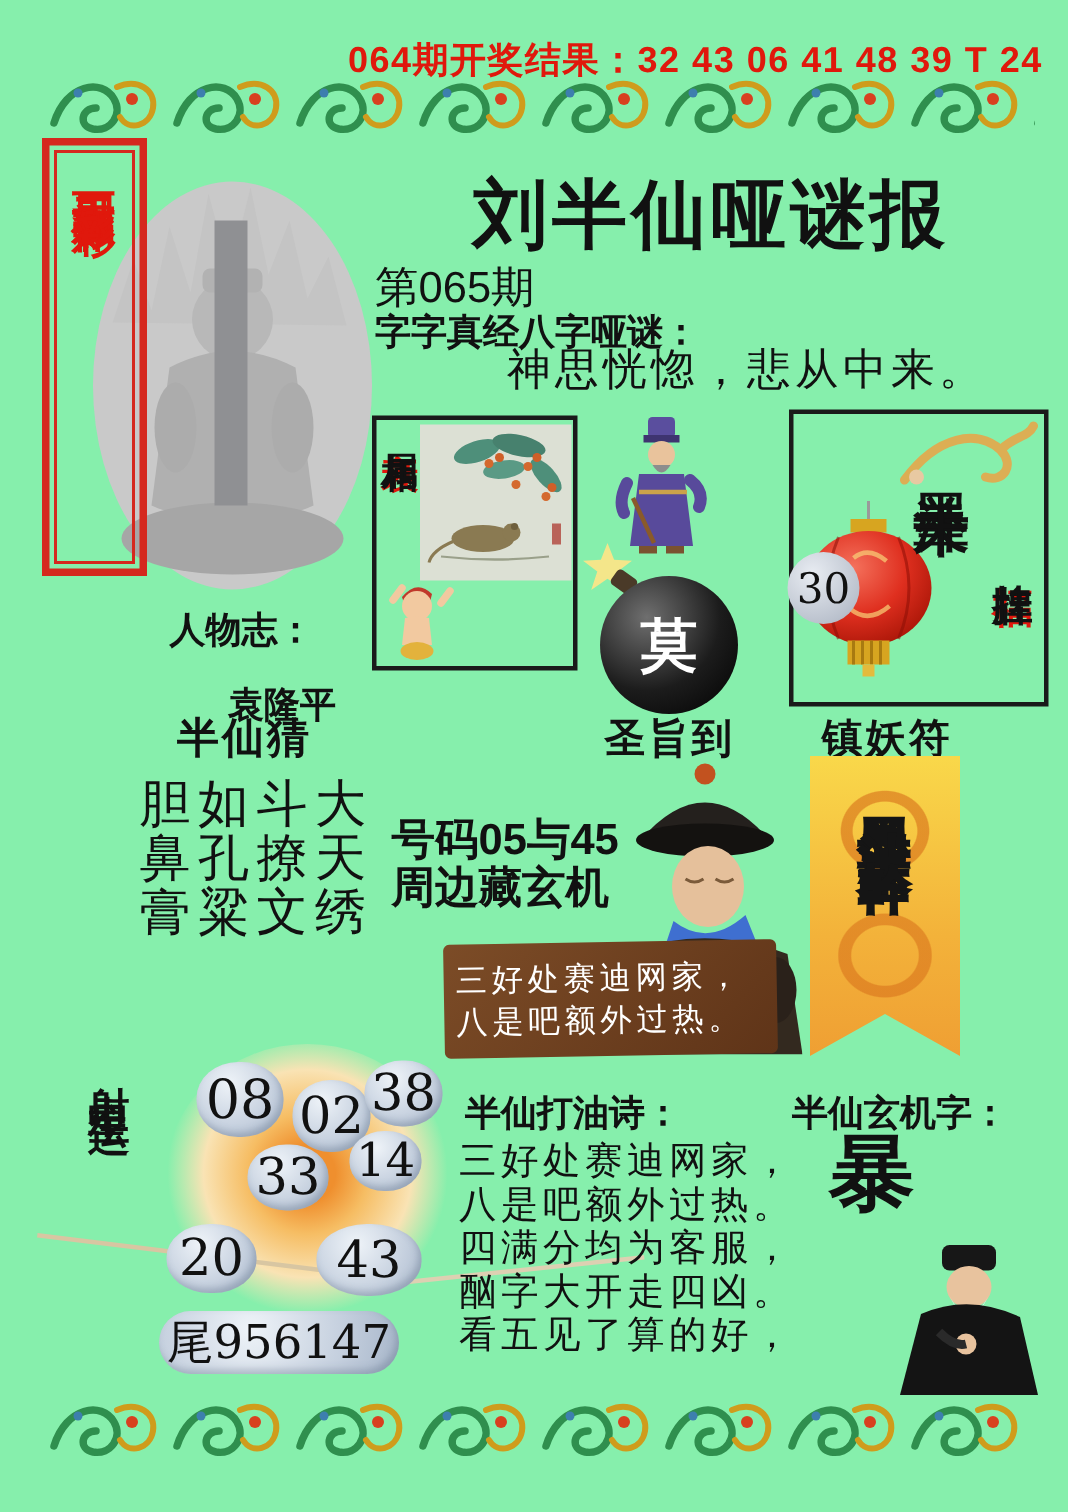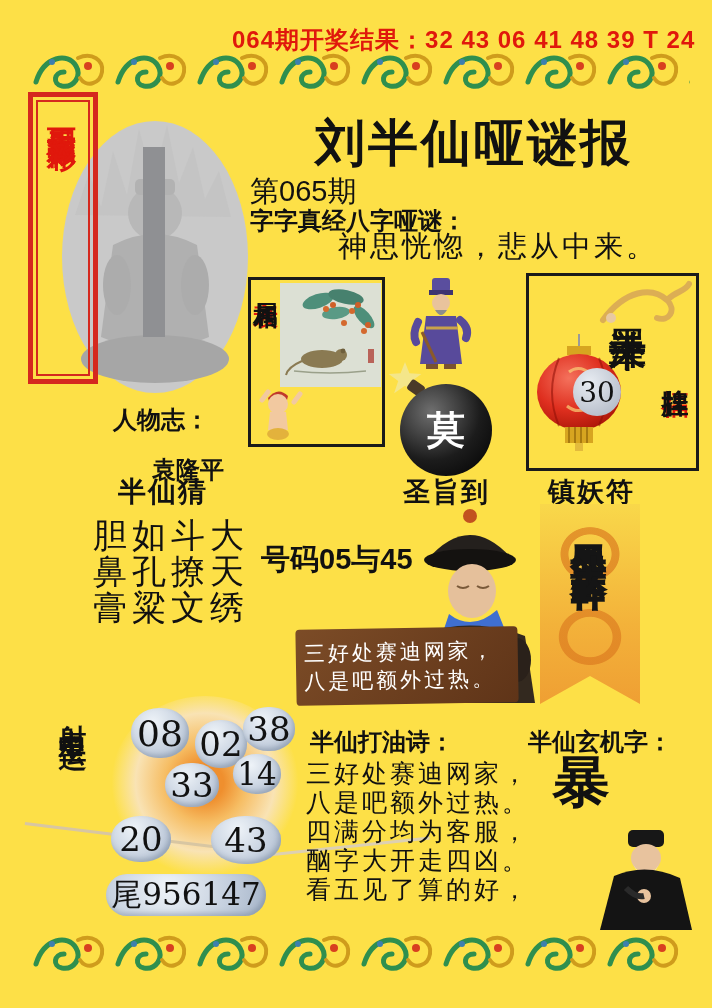--- a/index.html
+++ b/index.html
@@ -1,16 +1,16 @@
 <!DOCTYPE html>
 <html><head>
 <meta charset="utf-8">
 <style>
   html,body{margin:0;padding:0;background:#9a9a9a;}
-  #page{position:relative;width:712px;height:1008px;margin:0 auto;background:#fde047;
+  #page{position:relative;width:712px;height:1008px;margin:0 auto;background:#86efac;
         overflow:hidden;font-family:"Liberation Sans",sans-serif;color:#111;}
   .abs{position:absolute;}
   .serif{font-family:"DejaVu Serif",serif;}
   .vtext{writing-mode:vertical-rl;text-orientation:upright;}
   .bold{font-weight:700;}
   .heavy{font-weight:900;}
   .red{color:#e0180c;}
   .bubble{position:absolute;border-radius:48%;
           background:radial-gradient(circle at 38% 28%, #eef3f8, #c3cedd 62%, #a6b5c9);
           box-shadow:inset -2px -3px 5px rgba(90,105,130,.35);
@@ -151,39 +151,40 @@
         <path d="M26 24 Q12 58 26 92 M66 24 Q80 58 66 92" fill="none" stroke="rgba(140,15,5,.55)" stroke-width="2"></path>
         <path d="M36 38 Q46 30 58 40 M34 72 Q46 82 60 70" fill="none" stroke="rgba(250,210,120,.7)" stroke-width="3"></path>
         <rect x="32" y="93" width="28" height="16" fill="#d7a520"></rect>
         <path d="M36 93 V109 M42 93 V109 M48 93 V109 M54 93 V109" stroke="#a87a10" stroke-width="2"></path>
         <rect x="42" y="109" width="8" height="8" fill="#e3bb3c"></rect>
       </svg>
     </div>
 
     <div class="abs serif" style="left:-4px;top:92px;width:48px;height:48px;border-radius:50%;
                 background:radial-gradient(circle at 35% 30%, #e8ecf2, #b9c0cc 75%, #9aa2b0);
-                display:flex;align-items:center;justify-content:center;margin-left:48px;">
+                display:flex;align-items:center;justify-content:center;">
       <span style="font-size:28px;color:#111;">30</span>
     </div>
     <div class="vtext bold serif abs" style="left:80px;top:22px;font-size:37px;line-height:1;letter-spacing:3px;">墨汁未干</div>
     <div class="vtext heavy abs" style="left:132px;top:92px;font-size:27px;line-height:1;">
       <span class="red">福</span><span>挂牌</span>
     </div>
   </div>
 
   <div class="abs bold" style="left:113px;top:404px;font-size:24px;">人物志：</div>
   <div class="abs bold" style="left:152px;top:454px;font-size:24px;">袁隆平</div>
 
   <div class="abs heavy" style="left:118px;top:473px;font-size:28px;letter-spacing:2px;">半仙猜</div>
   <div class="abs serif" style="left:93px;top:513px;font-size:34px;letter-spacing:5px;">胆如斗大</div>
   <div class="abs serif" style="left:93px;top:549px;font-size:34px;letter-spacing:5px;">鼻孔撩天</div>
   <div class="abs serif" style="left:93px;top:585px;font-size:34px;letter-spacing:5px;">膏粱文绣</div>
 
   <div class="abs heavy" style="left:403px;top:474px;font-size:27px;letter-spacing:2px;">圣旨到</div>
   <div class="abs bold" style="left:261px;top:540px;font-size:29px;">号码05与45</div>
+  <div class="abs bold" style="left:261px;top:572px;font-size:29px;">周边藏玄机</div>
 
   <div class="abs" style="left:405px;top:498px;width:130px;height:205px;">
     <svg width="130" height="205" viewBox="0 0 130 205">
       <circle cx="65" cy="18" r="7" fill="#c2521f"></circle>
       <path d="M22 62 Q65 12 108 62 Z" fill="#24201d"></path>
       <ellipse cx="65" cy="62" rx="46" ry="11" fill="#141210"></ellipse>
       <ellipse cx="67" cy="93" rx="24" ry="27" fill="#e5c09b"></ellipse>
       <path d="M52 88 Q58 92 64 88 M72 88 Q78 92 84 88" stroke="#7a5a3a" stroke-width="2" fill="none"></path>
       <path d="M44 116 Q67 134 92 112 L100 132 Q67 150 38 134 Z" fill="#3f6fd0"></path>
       <path d="M16 136 Q67 118 120 138 L130 205 L6 205 Z" fill="#33291f"></path>

